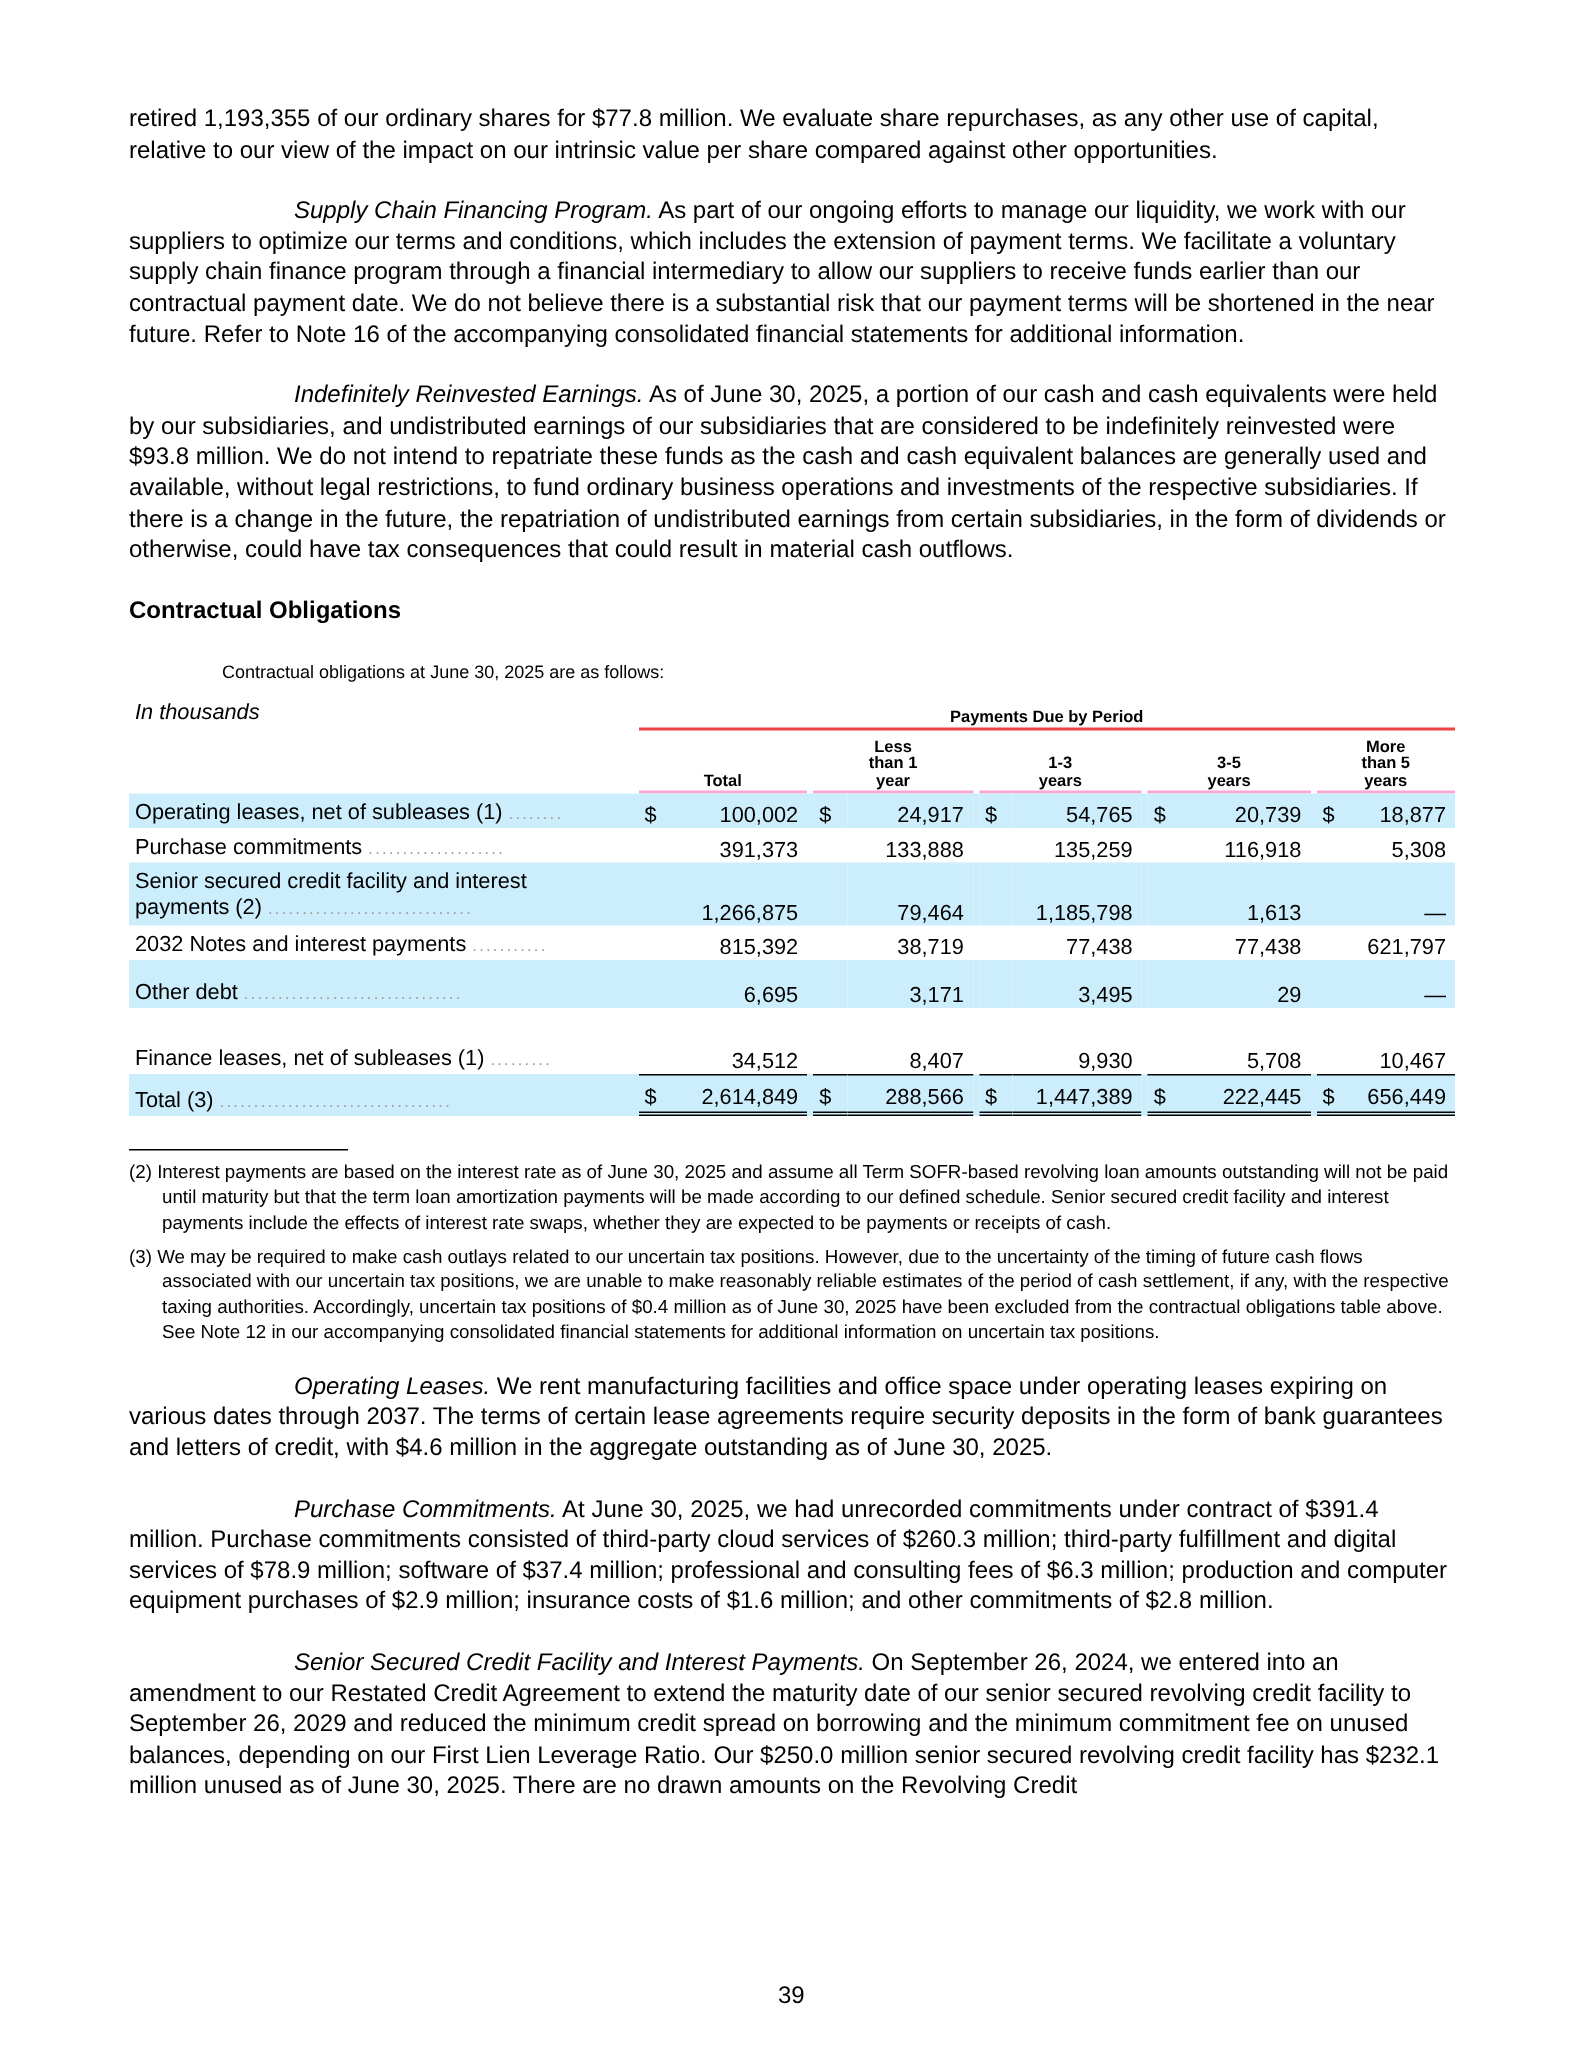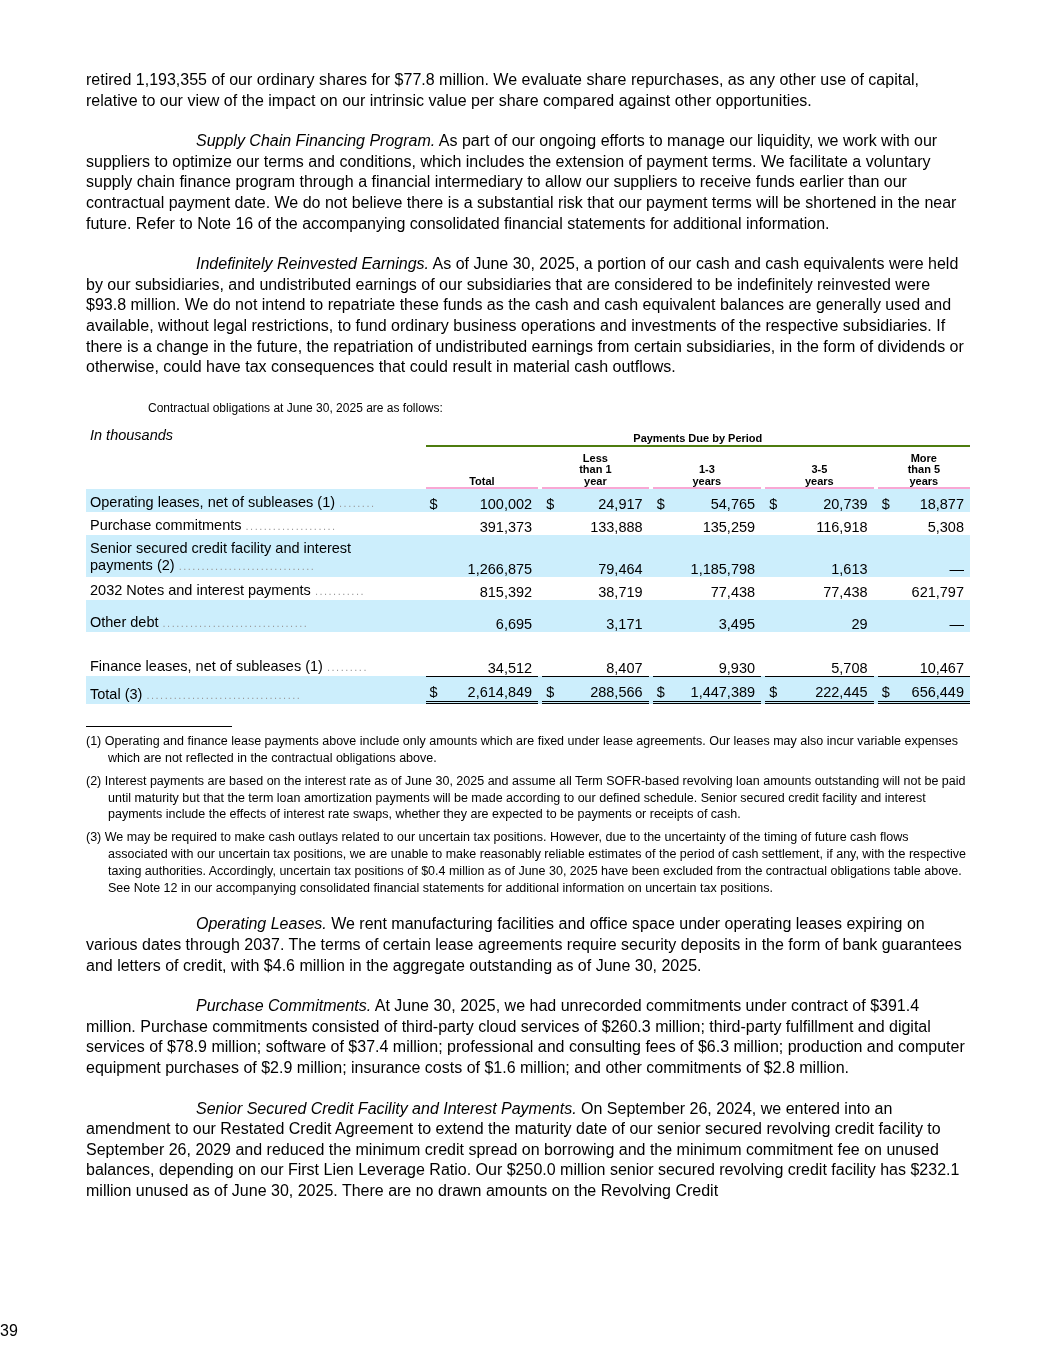--- a/index.html
+++ b/index.html
@@ -18,50 +18,51 @@
     }
     p.intro { font-size: 12px; margin: 0 0 9px 0; text-indent: 62px; line-height: 20px; }
 
     
     table.obl {
       width: 884px; border-collapse: separate; border-spacing: 0;
       font-size: 14.5px; table-layout: fixed;
     }
     table.obl td { padding: 0; vertical-align: bottom; white-space: nowrap; }
     .units { font-style: italic; font-size: 14.5px; padding-left: 4px !important; }
-    .pdp { font-size: 11px; font-weight: bold; text-align: center; border-bottom: 2px solid #4d7c0f; padding-bottom: 1px !important; }
+    .pdp { font-size: 11px; font-weight: bold; text-align: center; border-bottom: 2px solid #ef4444; padding-bottom: 1px !important; }
     .colhead { font-size: 11px; font-weight: bold; text-align: center; line-height: 11.5px; padding-top: 6px !important; }
     .colhead-line { border-bottom: 2px solid #f9a8d4; }
     .gap { width: 6px; }
     tr.shade td.cell { background: #cceefc; }
     tr.data td { height: 23px; }
     tr.tall td { height: 40px; }
     td.label { padding-left: 4px !important; white-space: normal !important; line-height: 17px; }
     .dots { color: #9a9a9a; letter-spacing: 1.5px; font-size: 11px; }
     td.dollar { text-align: left; padding-left: 4px !important; }
     td.num { text-align: right; padding-right: 6px !important; }
     tr.total td.seg { border-top: 1px solid #000; border-bottom: 3px double #000; }
     tr.total td.num, tr.total td.dollar { padding-bottom: 1px !important; }
 
     .rule { width: 146px; border-top: 1px solid #000; margin: 22px 0 6px 0; }
     .fn { font-size: 12.5px; line-height: 16.8px; margin: 0 0 6px 0; padding-left: 22px; text-indent: -22px; }
     .fn-wrap { margin-bottom: 18px; }
-    .pagenum { position: absolute; top: 1322px; left: 0; width: 1055px; font-size: 16px; }
+    .pagenum { position: absolute; top: 1322px; left: 0; width: 1055px; text-align: center; font-size: 16px; }
   </style>
 </head>
 <body>
 
 <div class="page">
 
   <p class="body">retired 1,193,355 of our ordinary shares for $77.8 million. We evaluate share repurchases, as any other use of capital, relative to our view of the impact on our intrinsic value per share compared against other opportunities.</p>
 
   <p class="body indent"><i>Supply Chain Financing Program.</i><span> As part of our ongoing efforts to manage our liquidity, we work with our suppliers to optimize our terms and conditions, which includes the extension of payment terms. We facilitate a voluntary supply chain finance program through a financial intermediary to allow our suppliers to receive funds earlier than our contractual payment date. We do not believe there is a substantial risk that our payment terms will be shortened in the near future. Refer to Note 16 of the accompanying consolidated financial statements for additional information.</span></p>
 
   <p class="body indent"><i>Indefinitely Reinvested Earnings.</i><span> As of June 30, 2025, a portion of our cash and cash equivalents were held by our subsidiaries, and undistributed earnings of our subsidiaries that are considered to be indefinitely reinvested were $93.8 million. We do not intend to repatriate these funds as the cash and cash equivalent balances are generally used and available, without legal restrictions, to fund ordinary business operations and investments of the respective subsidiaries. If there is a change in the future, the repatriation of undistributed earnings from certain subsidiaries, in the form of dividends or otherwise, could have tax consequences that could result in material cash outflows.</span></p>
 
+  <h3 class="section">Contractual Obligations</h3>
 
   <p class="intro">Contractual obligations at June 30, 2025 are as follows:</p>
 
   <table class="obl">
     <colgroup>
       <col style="width:332px">
       <col style="width:22px">
         <col style="width:88px">
         <col class="gap" style="width:4px">
       <col style="width:22px">
@@ -241,21 +242,20 @@
           <td class="cell"></td>
       <td class="cell dollar seg">$</td>
           <td class="cell num seg">656,449</td>
     </tr>
   </tbody>
     </table>
 
   <div class="rule"></div>
 
   <div class="fn-wrap">
-    <p class="fn">(1) Operating and finance lease payments above include only amounts which are fixed under lease agreements. Our leases may also incur variable expenses which are not reflected in the contractual obligations above.</p>
     <p class="fn">(2) Interest payments are based on the interest rate as of June 30, 2025 and assume all Term SOFR-based revolving loan amounts outstanding will not be paid until maturity but that the term loan amortization payments will be made according to our defined schedule. Senior secured credit facility and interest payments include the effects of interest rate swaps, whether they are expected to be payments or receipts of cash.</p>
     <p class="fn">(3) We may be required to make cash outlays related to our uncertain tax positions. However, due to the uncertainty of the timing of future cash flows associated with our uncertain tax positions, we are unable to make reasonably reliable estimates of the period of cash settlement, if any, with the respective taxing authorities. Accordingly, uncertain tax positions of $0.4 million as of June 30, 2025 have been excluded from the contractual obligations table above. See Note 12 in our accompanying consolidated financial statements for additional information on uncertain tax positions.</p>
   </div>
 
   <p class="body indent"><i>Operating Leases.</i><span> We rent manufacturing facilities and office space under operating leases expiring on various dates through 2037. The terms of certain lease agreements require security deposits in the form of bank guarantees and letters of credit, with $4.6 million in the aggregate outstanding as of June 30, 2025.</span></p>
 
   <p class="body indent"><i>Purchase Commitments.</i><span> At June 30, 2025, we had unrecorded commitments under contract of $391.4 million. Purchase commitments consisted of third-party cloud services of $260.3 million; third-party fulfillment and digital services of $78.9 million; software of $37.4 million; professional and consulting fees of $6.3 million; production and computer equipment purchases of $2.9 million; insurance costs of $1.6 million; and other commitments of $2.8 million.</span></p>
 
   <p class="body indent"><i>Senior Secured Credit Facility and Interest Payments.</i><span> On September 26, 2024, we entered into an amendment to our Restated Credit Agreement to extend the maturity date of our senior secured revolving credit facility to September 26, 2029 and reduced the minimum credit spread on borrowing and the minimum commitment fee on unused balances, depending on our First Lien Leverage Ratio. Our $250.0 million senior secured revolving credit facility has $232.1 million unused as of June 30, 2025. There are no drawn amounts on the Revolving Credit</span></p>
 

